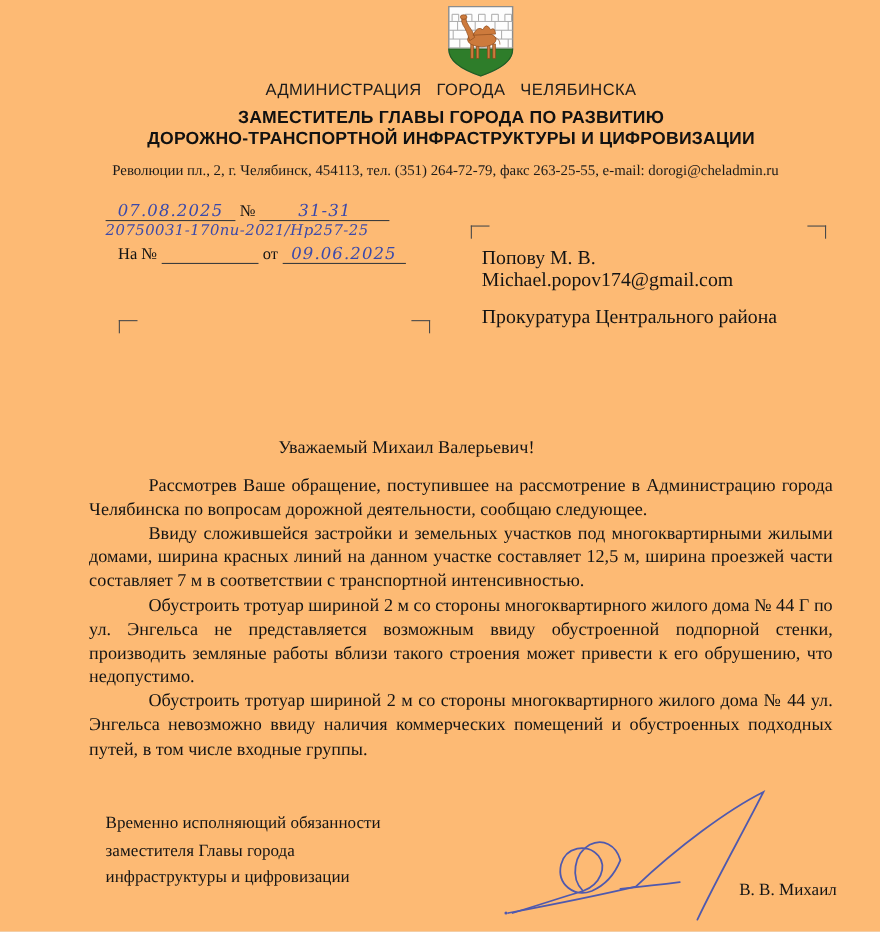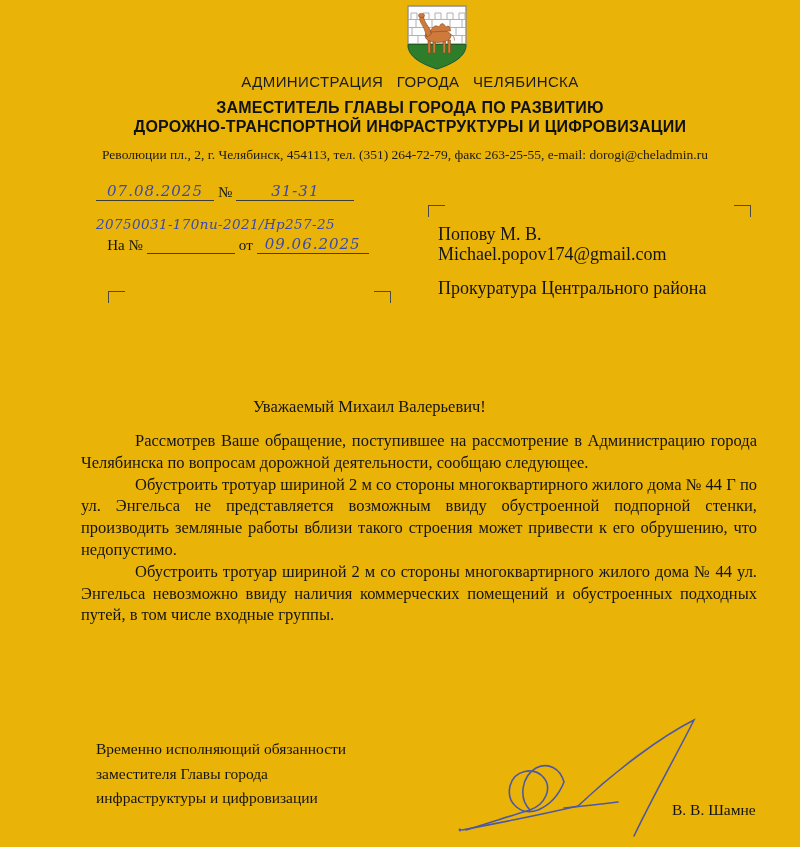--- a/index.html
+++ b/index.html
@@ -1,18 +1,18 @@
 <!DOCTYPE html>
 <html><head>
 <meta charset="utf-8">
 <style>
   html,body { margin:0; padding:0; background:#e8e8e8; }
   .page {
     position:relative; width:800px; height:847px; margin:0 auto;
-    background:#eab308; overflow:hidden;
+    background:#fdba74; overflow:hidden;
     font-family:"Liberation Serif", serif; color:#141414;
   }
   
   .emblem { position:absolute; left:404px; top:3px; }
   .org-name {
     position:absolute; top:73px; left:0; width:820px; text-align:center;
     font-family:"Liberation Sans", sans-serif; font-size:15px;
     letter-spacing:0.4px; word-spacing:9px; color:#1c1c1c;
   }
   .dept-title {
@@ -30,21 +30,21 @@
   .hand {
     font-family:"DejaVu Serif", serif; font-style:italic;
     color:#3a49ab; letter-spacing:1px; font-size:15px;
   }
   .fill { border-bottom:1.2px solid #3c3c3c; text-align:center; display:inline-block; }
   .w-date  { width:118px;text-align:center; }
   .w-num   { width:118px; }
   .w-blank { width:88px;  }
   .w-rdate { width:112px; }
   .printed { padding:0 4px; white-space:nowrap; }
-  .ref-case { margin-top:15px; font-size:13.5px; letter-spacing:0.4px; white-space:nowrap; }
+  .ref-case { margin-top:1px; font-size:13.5px; letter-spacing:0.4px; white-space:nowrap; }
   .ref-row3 { margin-top:3px;justify-content:center; }
   
   .corner { position:absolute; width:16px; height:11px; }
   .corner.tl { border-top:1.5px solid #4a4a4a; border-left:1.5px solid #4a4a4a; }
   .corner.tr { border-top:1.5px solid #4a4a4a; border-right:1.5px solid #4a4a4a; }
   
   .recipient { position:absolute; left:438px; top:224px; font-size:18px; line-height:20px; }
   .recipient .gap { height:14px; }
   
   .salutation { position:absolute; left:253px; top:397px; font-size:16.5px; }
@@ -116,34 +116,35 @@
     <div>Попову М. В.</div>
     <div>Michael.popov174@gmail.com</div>
     <div class="gap"></div>
     <div>Прокуратура Центрального района</div>
   </div>
 
   <div class="salutation">Уважаемый Михаил Валерьевич!</div>
 
   <div class="body">
     <p>Рассмотрев Ваше обращение, поступившее на рассмотрение в Администрацию города Челябинска по вопросам дорожной деятельности, сообщаю следующее.</p>
+    <p>Ввиду сложившейся застройки и земельных участков под многоквартирными жилыми домами, ширина красных линий на данном участке составляет 12,5 м, ширина проезжей части составляет 7 м в соответствии с транспортной интенсивностью.</p>
     <p>Обустроить тротуар шириной 2 м со стороны многоквартирного жилого дома № 44 Г по ул. Энгельса не представляется возможным ввиду обустроенной подпорной стенки, производить земляные работы вблизи такого строения может привести к его обрушению, что недопустимо.</p>
     <p>Обустроить тротуар шириной 2 м со стороны многоквартирного жилого дома № 44 ул. Энгельса невозможно ввиду наличия коммерческих помещений и обустроенных подходных путей, в том числе входные группы.</p>
   </div>
 
   <div class="sig-block">
     <div>Временно исполняющий обязанности</div>
     <div>заместителя Главы города</div>
     <div>инфраструктуры и цифровизации</div>
   </div>
 
   <svg class="sig-scribble" width="256" height="132" viewBox="0 0 256 132">
     <g fill="none" stroke="#3d4fb5" stroke-width="1.6" stroke-linecap="round" opacity="0.9">
       <path d="M14,118 C34,112 58,104 78,98 C94,92 100,76 92,66 C82,54 62,58 58,74 C54,92 70,104 86,98 C100,92 108,80 112,70 C108,56 96,50 84,56 C70,64 66,86 78,98"></path>
       <path d="M10,118 C52,110 92,102 126,94 C164,58 210,24 242,8 C226,40 200,86 182,124"></path>
       <path d="M112,96 C132,94 150,92 166,90"></path>
       <circle cx="8" cy="118" r="1.4" fill="#3d4fb5" stroke="none"></circle>
     </g>
   </svg>
 
-  <div class="sig-name">В. В. Шамне</div>
+  <div class="sig-name">В. В. Михаил</div>
 
 </div>
 
 </body></html>

